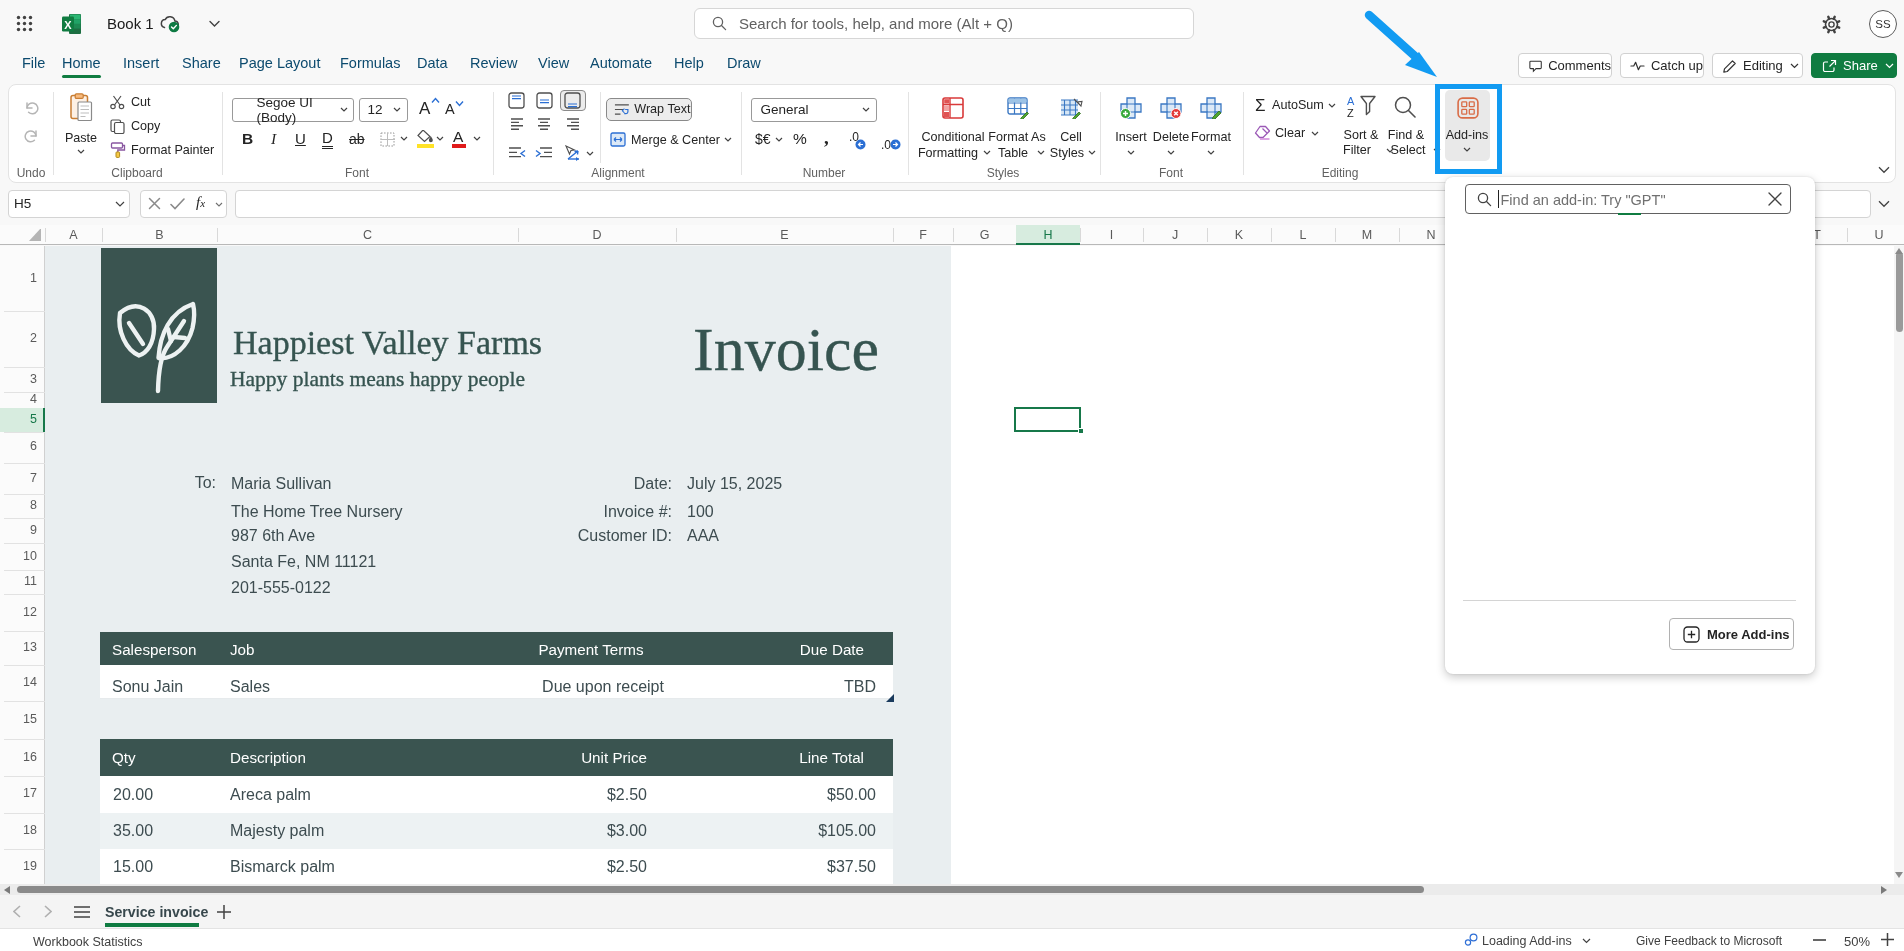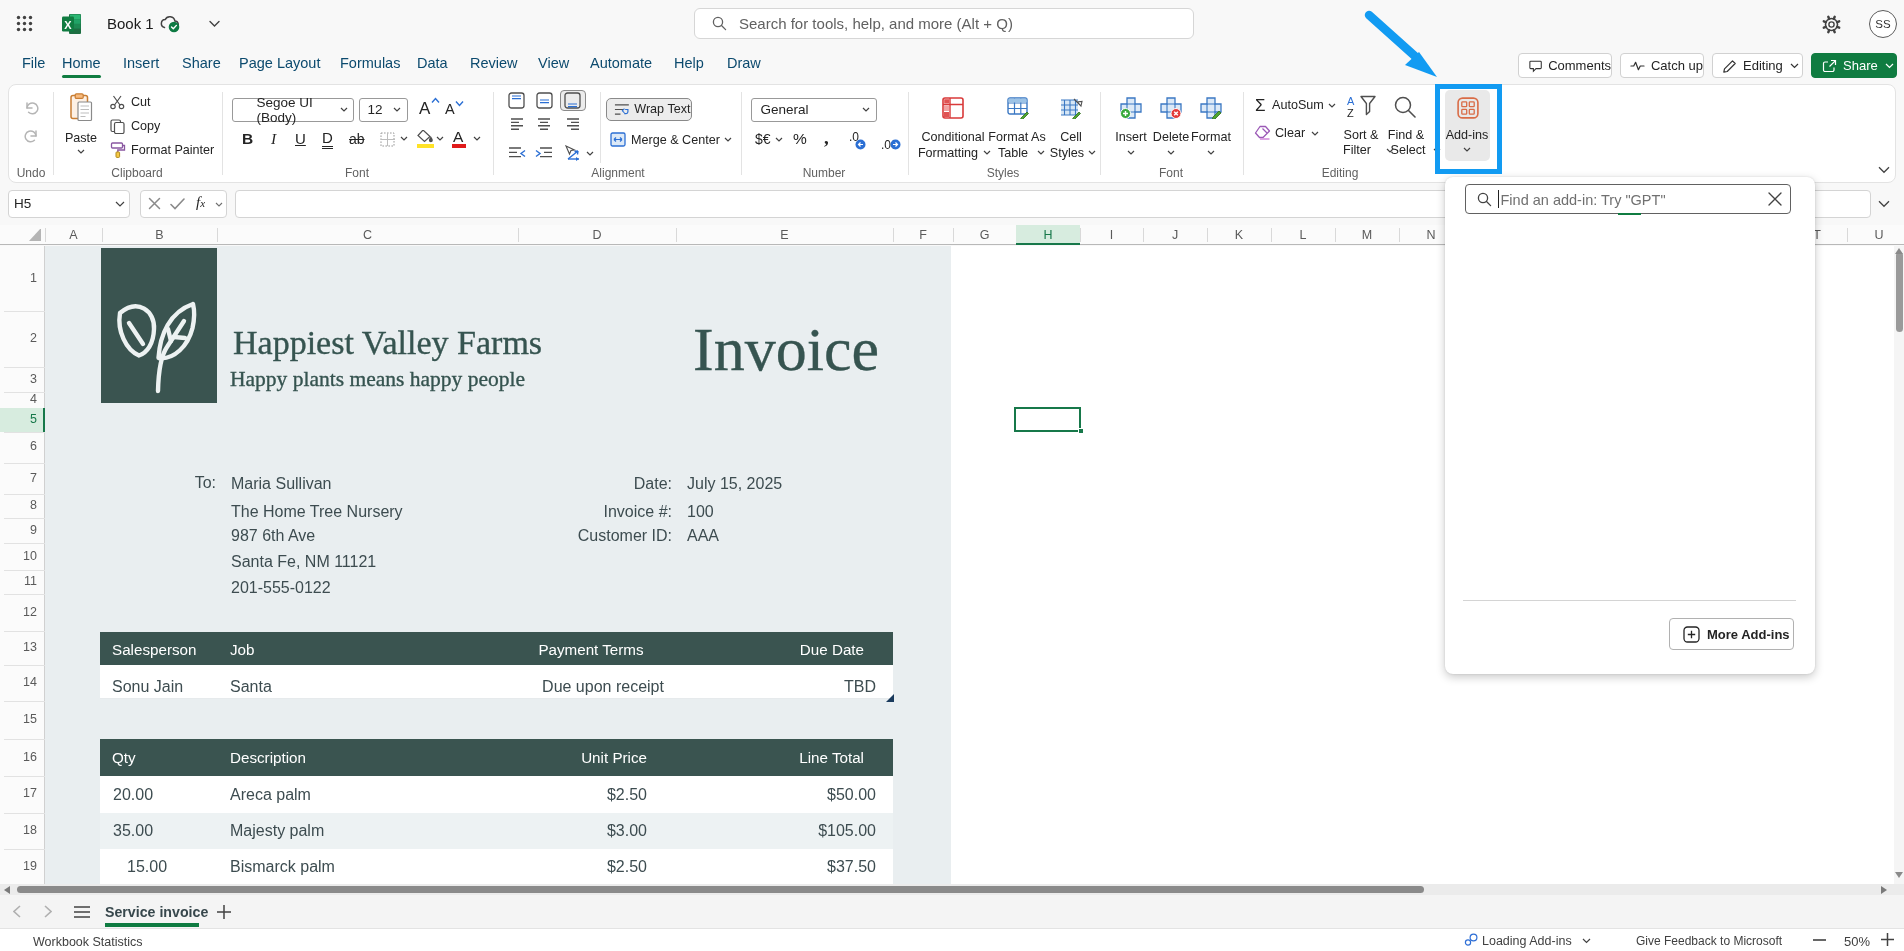--- a/index.html
+++ b/index.html
@@ -548,21 +548,21 @@
 <div class="cellT" style="left:687px;top:474.5px;z-index:1">July 15, 2025</div>
 <div class="cellT" style="left:687px;top:502.5px;z-index:1">100</div>
 <div class="cellT" style="left:687px;top:527.0px;z-index:1">AAA</div>
 <div class="ab dk" style="left:100px;top:631.5px;width:793px;height:33.5px;z-index:1"></div>
 <div class="ab" style="left:100px;top:665px;width:793px;height:34px;background:#fff;border-bottom:1px solid #e6eaec;z-index:1"></div>
 <div class="cellT b w" style="left:112px;top:640.5px;z-index:2">Salesperson</div>
 <div class="cellT b w" style="left:230px;top:640.5px;z-index:2">Job</div>
 <div class="cellT b w" style="left:591px;top:640.5px;transform:translateX(-50%);z-index:2">Payment Terms</div>
 <div class="cellT b w" style="left:864px;top:640.5px;transform:translateX(-100%);z-index:2">Due Date</div>
 <div class="cellT" style="left:112px;top:677.5px;z-index:2">Sonu Jain</div>
-<div class="cellT" style="left:230px;top:677.5px;z-index:2">Santa</div>
+<div class="cellT" style="left:230px;top:677.5px;z-index:2">Sales</div>
 <div class="cellT" style="left:603px;top:677.5px;transform:translateX(-50%);z-index:2">Due upon receipt</div>
 <div class="cellT" style="left:876px;top:677.5px;transform:translateX(-100%);z-index:2">TBD</div>
 <svg class="ab" style="left:886px;top:694px;z-index:3" width="8" height="8" viewBox="0 0 8 8">
     <path d="M8 0v8H0Z" fill="#1a3a5c"></path>
     <path d="M8 3.5v4.5H3.5" fill="#fff" opacity="0"></path>
   </svg>
 <div class="ab dk" style="left:100px;top:739px;width:793px;height:37px;z-index:1"></div>
 <div class="ab" style="left:100px;top:776px;width:793px;height:36.5px;background:#fff;z-index:1"></div>
 <div class="ab" style="left:100px;top:812.5px;width:793px;height:36.5px;background:#edf2f3;z-index:1"></div>
 <div class="ab" style="left:100px;top:849px;width:793px;height:35px;background:#fff;z-index:1"></div>
@@ -571,21 +571,21 @@
 <div class="cellT b w" style="left:647px;top:749.0px;transform:translateX(-100%);z-index:2">Unit Price</div>
 <div class="cellT b w" style="left:864px;top:749.0px;transform:translateX(-100%);z-index:2">Line Total</div>
 <div class="cellT" style="left:113px;top:785.5px;z-index:2">20.00</div>
 <div class="cellT" style="left:230px;top:785.5px;z-index:2">Areca palm</div>
 <div class="cellT" style="left:647px;top:785.5px;transform:translateX(-100%);z-index:2">$2.50</div>
 <div class="cellT" style="left:876px;top:785.5px;transform:translateX(-100%);z-index:2">$50.00</div>
 <div class="cellT" style="left:113px;top:822.0px;z-index:2">35.00</div>
 <div class="cellT" style="left:230px;top:822.0px;z-index:2">Majesty palm</div>
 <div class="cellT" style="left:647px;top:822.0px;transform:translateX(-100%);z-index:2">$3.00</div>
 <div class="cellT" style="left:876px;top:822.0px;transform:translateX(-100%);z-index:2">$105.00</div>
-<div class="cellT" style="left:127px;top:858.0px;z-index:2">15.00</div>
+<div class="cellT" style="left:113px;top:858.0px;z-index:2">15.00</div>
 <div class="cellT" style="left:230px;top:858.0px;z-index:2">Bismarck palm</div>
 <div class="cellT" style="left:647px;top:858.0px;transform:translateX(-100%);z-index:2">$2.50</div>
 <div class="cellT" style="left:876px;top:858.0px;transform:translateX(-100%);z-index:2">$37.50</div>
 <div class="ab" style="left:1014px;top:407px;width:67px;height:24.5px;border:2px solid #17784a;z-index:2"></div>
 <div class="ab" style="left:1077.5px;top:427.5px;width:6px;height:6px;background:#17784a;border:1px solid #fff;z-index:3"></div>
 
 <div class="ab" id="vsb"></div>
 <div class="ab" style="left:1895.5px;top:252px;width:7px;height:80px;background:#9a9a9a;border-radius:4px;z-index:2"></div>
 <svg class="ab" style="left:1895px;top:248px;z-index:2" width="8" height="6" viewBox="0 0 8 6">
     <path d="M4 0l4 6H0Z" fill="#8a8a8a"></path>

